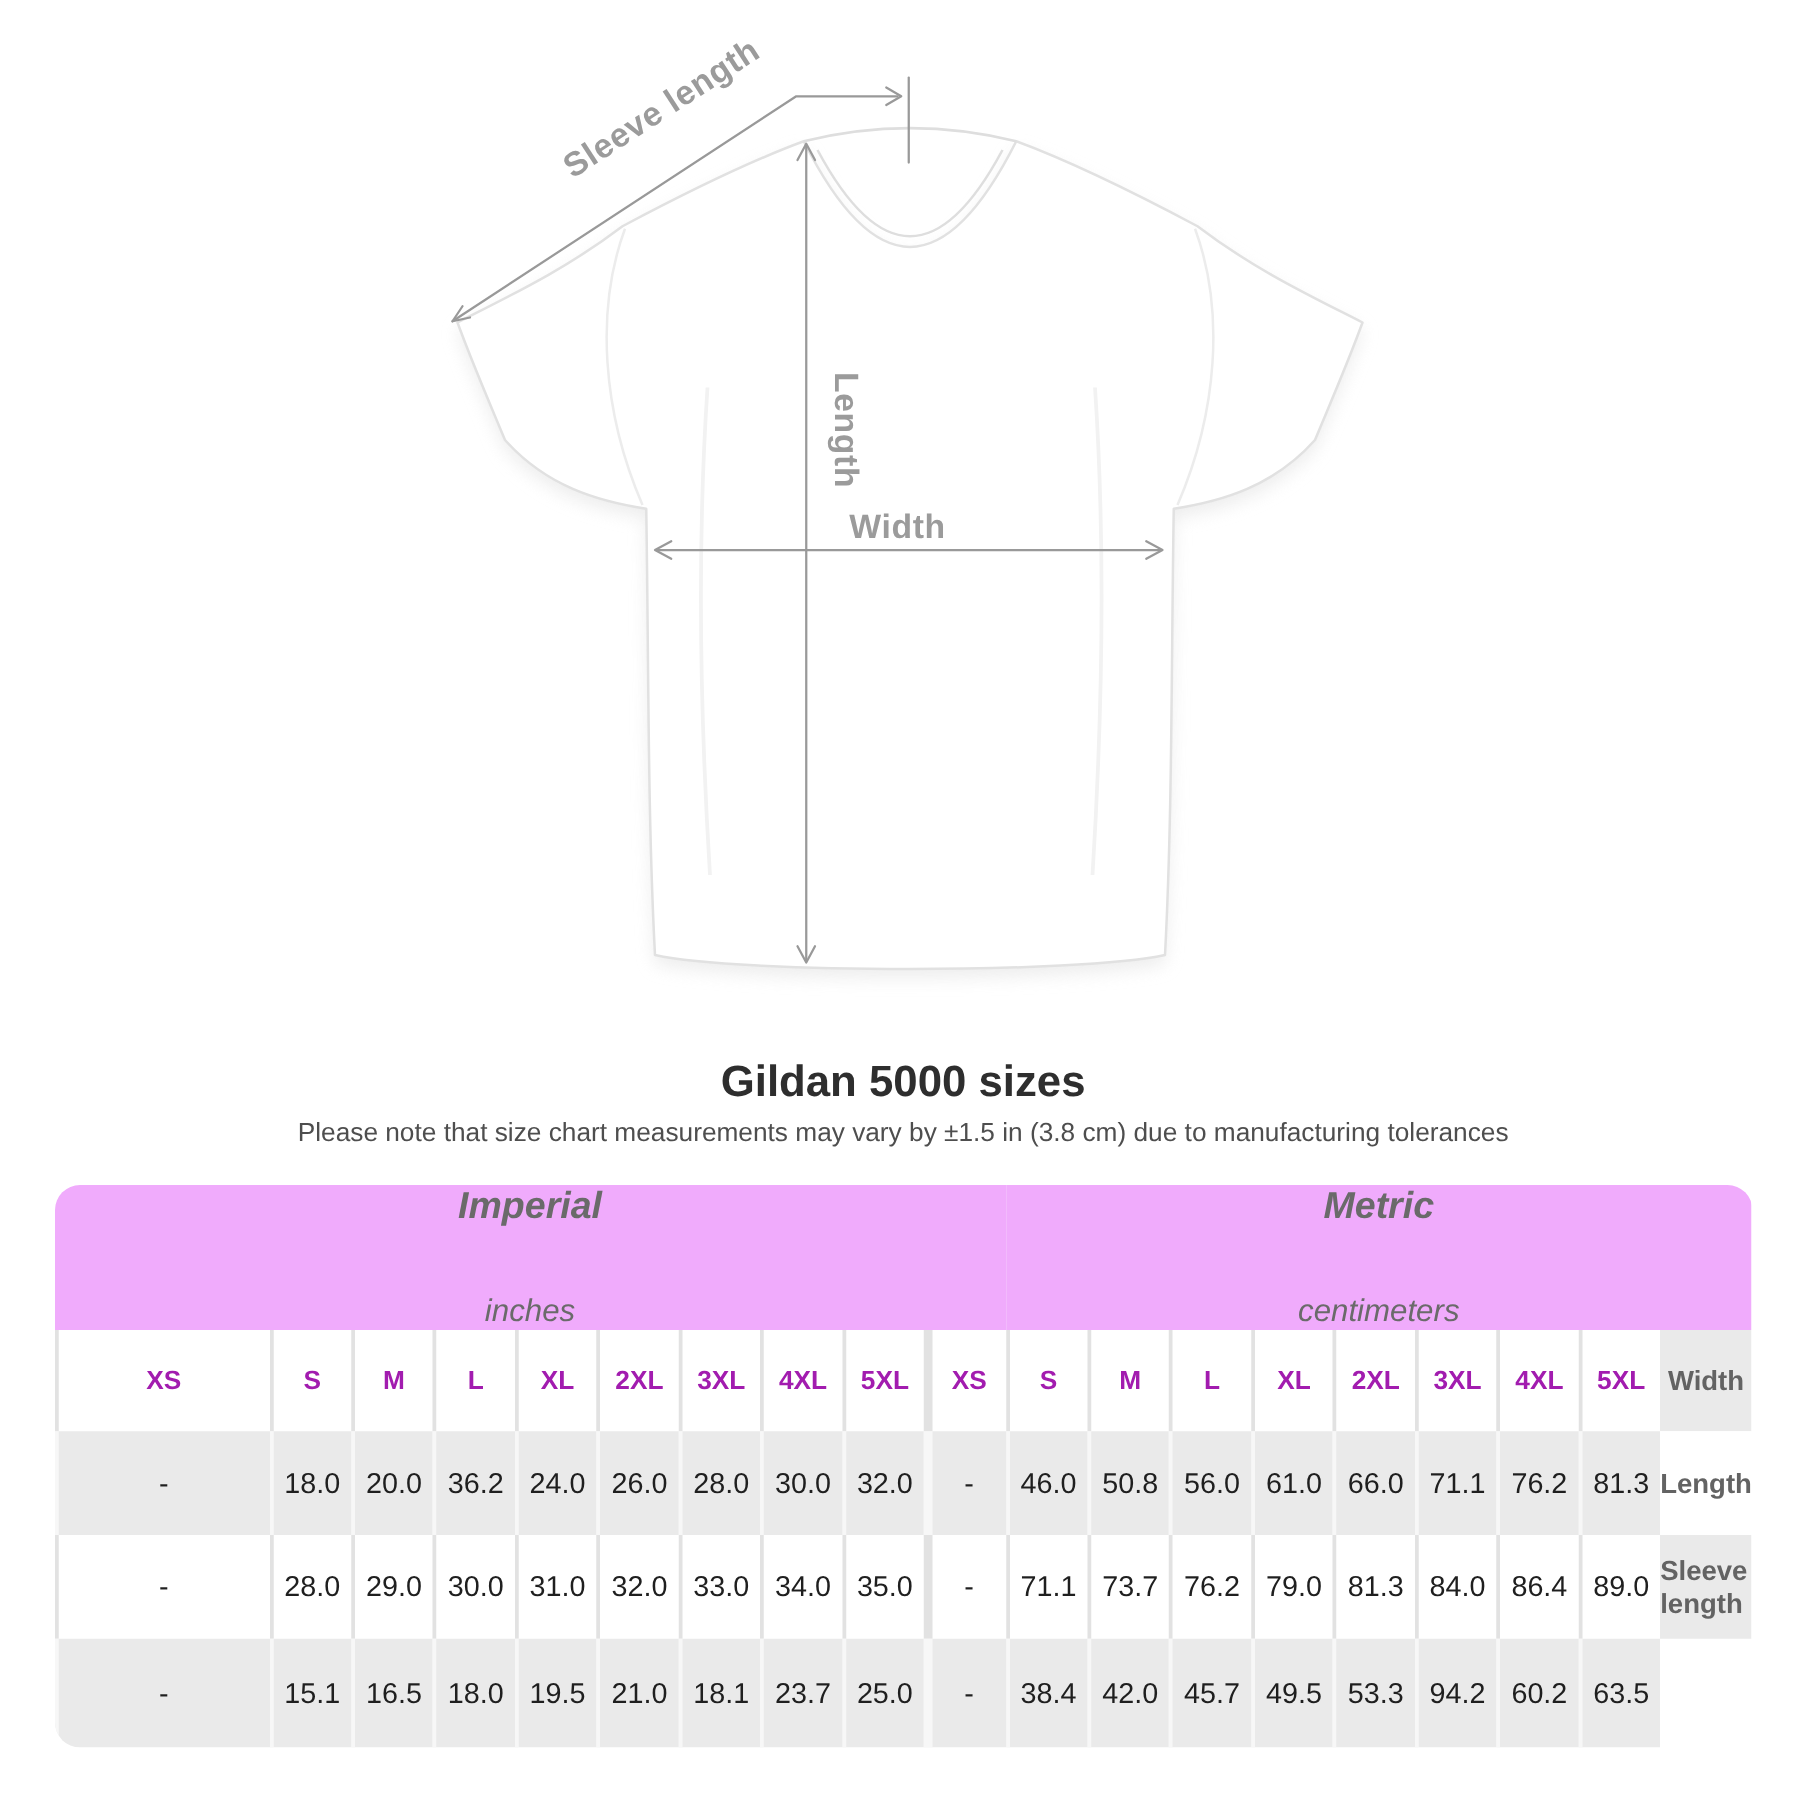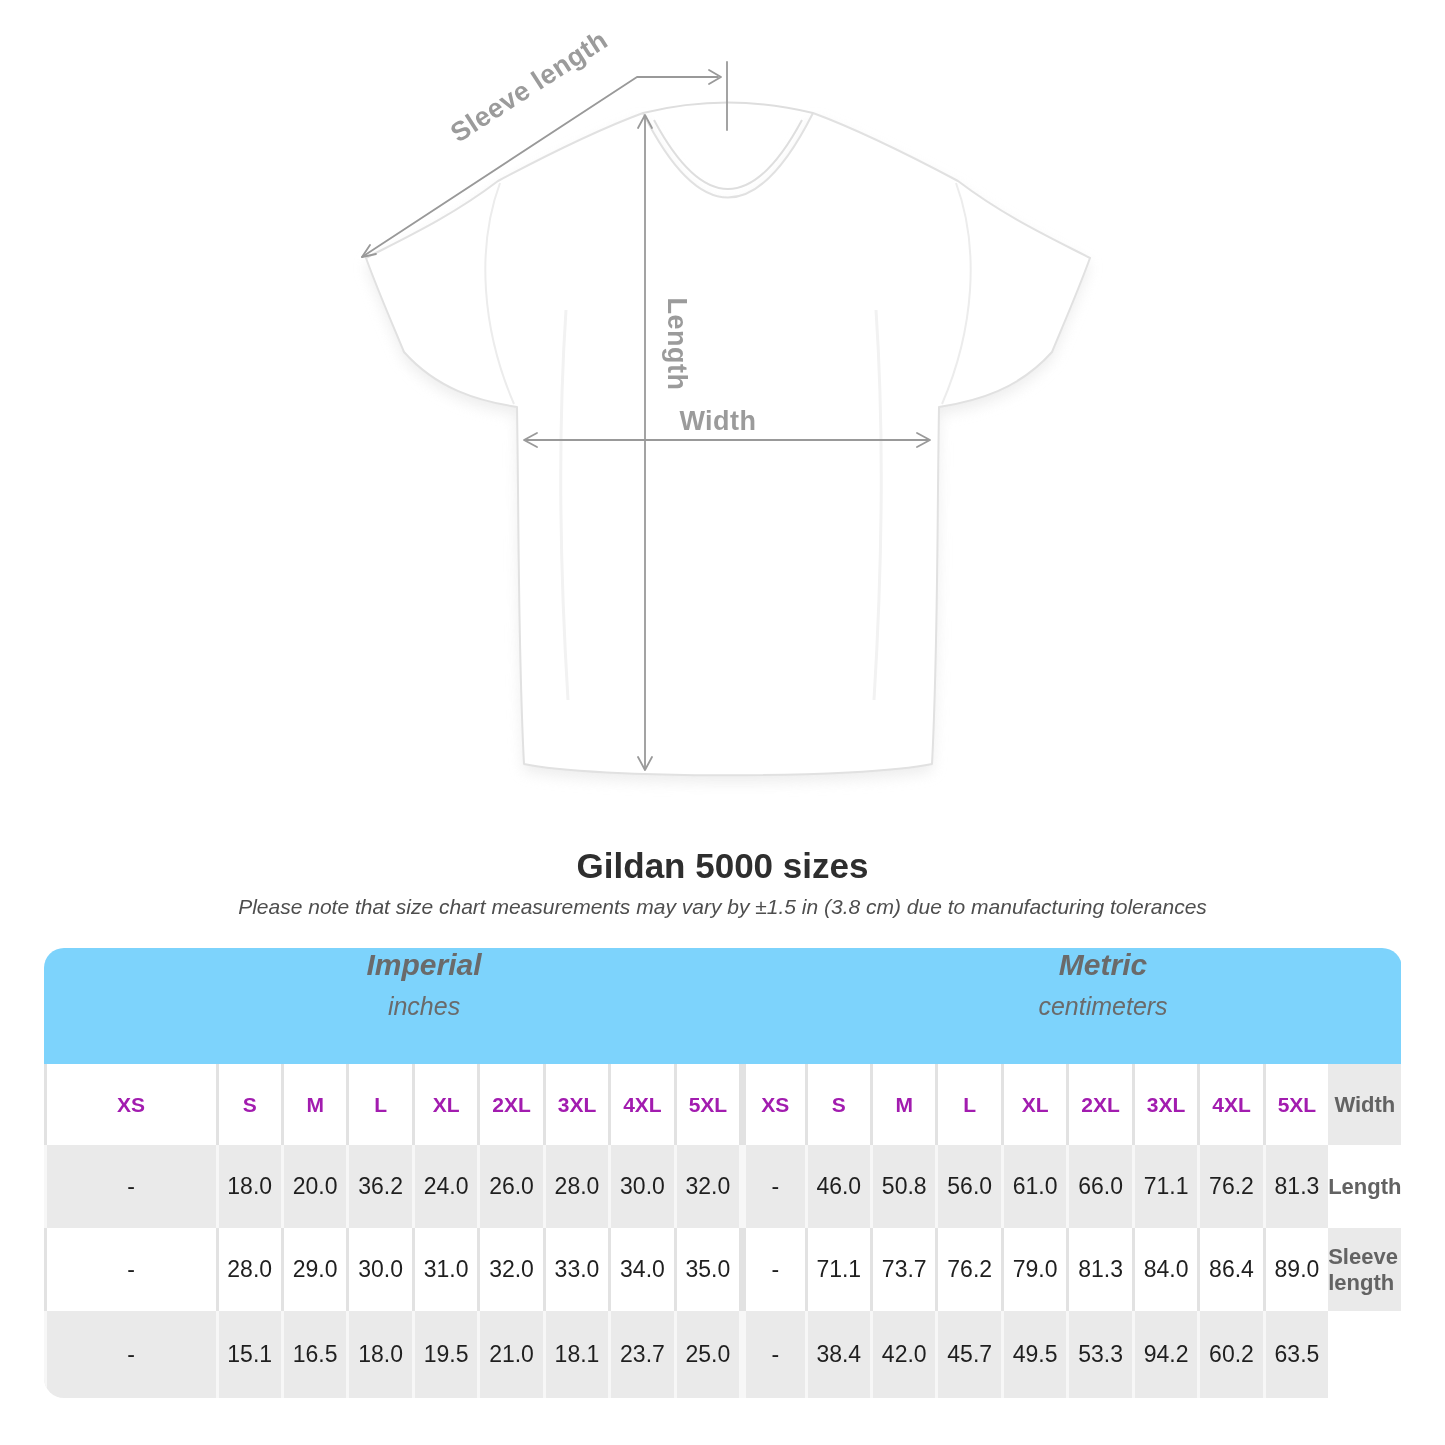--- a/index.html
+++ b/index.html
@@ -12,29 +12,29 @@
   .shirt-shadow{fill:#e7e7e7;opacity:.75;}
   .shirt-body{fill:#ffffff;stroke:#e1e1e1;stroke-width:2;stroke-linejoin:round;}
   .seam{fill:none;stroke:#dedede;stroke-width:2;}
   .seam2{fill:none;stroke:#ececec;stroke-width:2;}
   .fold{fill:none;stroke:#f2f2f2;stroke-width:3;}
   .mline{fill:none;stroke:#999999;stroke-width:1.8;stroke-linecap:round;stroke-linejoin:round;}
   .mlabel{fill:#9b9b9b;font-size:27px;font-weight:bold;letter-spacing:.5px;}
   
   .heading{text-align:center;}
   .title{margin:20px 0 0 0;font-size:35px;line-height:35px;font-weight:bold;color:#2e2e2e;}
-  .subtitle{margin:13px 0 0 0;font-size:21px;line-height:21px;font-style:italic;color:#4e4e4e;}
+  .subtitle{margin:13px 0 0 0;font-size:21px;line-height:21px;color:#4e4e4e;}
   
   .size-table{
     width:1358px;margin:31px auto 0 auto;border-radius:20px;overflow:hidden;
     display:grid;
     grid-template-columns:172px repeat(18, 1fr);
     grid-template-rows:116px 81px 83px 83px 87px;
   }
-  .band{background:#7dd3fc;display:flex;flex-direction:column;align-items:center;justify-content:flex-start;gap:10px;}
+  .band{background:#f0abfc;display:flex;flex-direction:column;align-items:center;justify-content:space-between;gap:10px;}
   .band-imp{grid-column:1 / 11;}
   .band-met{grid-column:11 / 20;}
   .band-title{font-size:30px;font-weight:bold;font-style:italic;color:#6a6a6a;}
   .band-unit{font-size:25px;font-style:italic;color:#6a6a6a;}
   .c{display:flex;align-items:center;justify-content:center;background:#fff;}
   .stripe{background:#eaeaea;}
   .sep{border-left:3px solid #e2e2e2;}
   .wide{border-left-width:7px;}
   .stripe.sep{border-left-color:#f7f7f7;}
   .hl,.rl{font-size:22px;font-weight:bold;color:#636363;}

